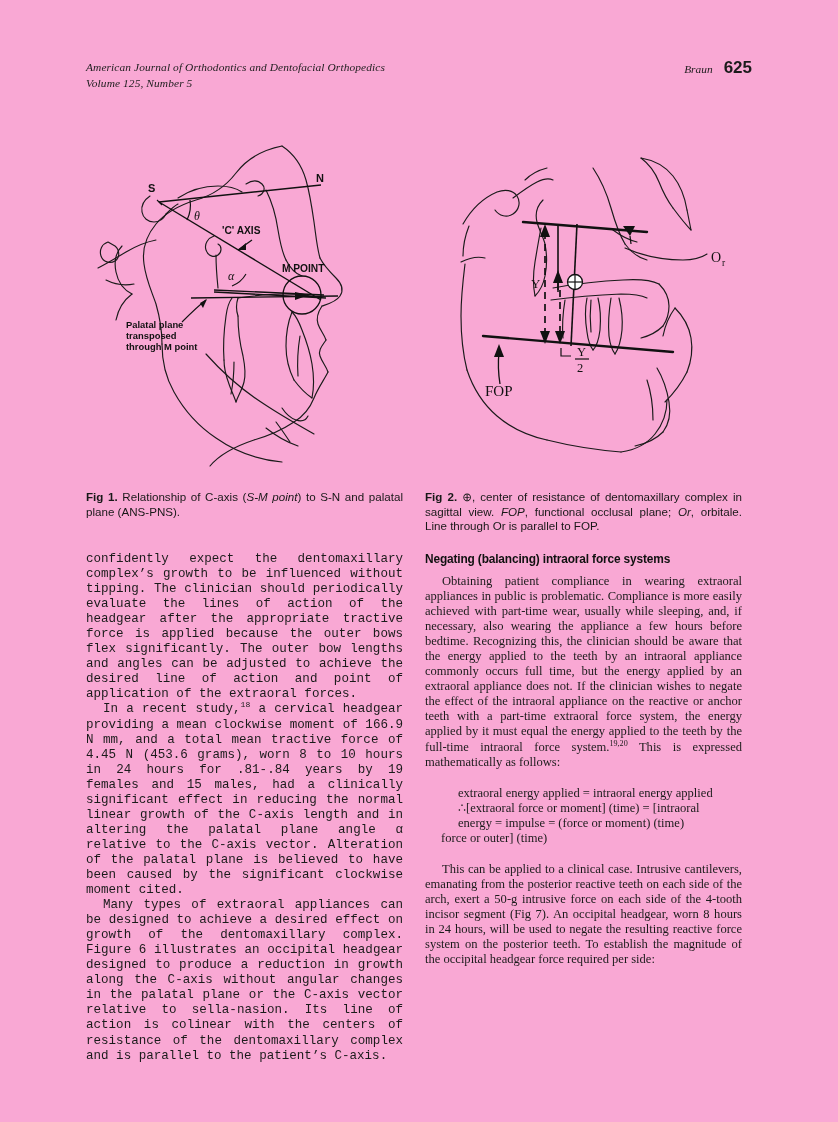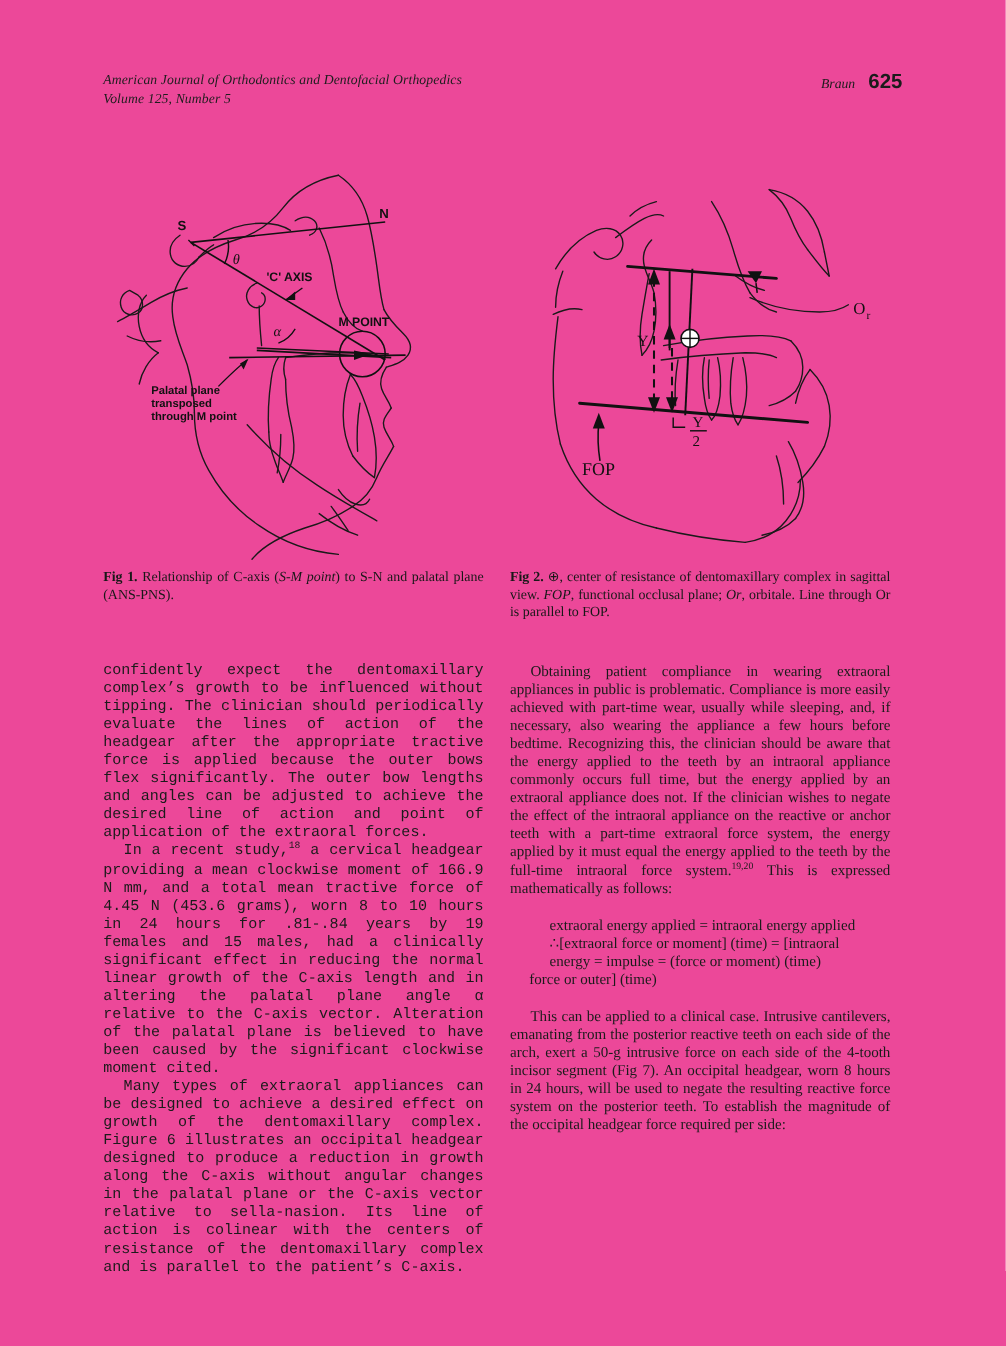--- a/index.html
+++ b/index.html
@@ -13,21 +13,21 @@
     position: relative;
     font-family: "Liberation Serif", serif;
     color: #1b1b1b;
     overflow: hidden;
   }
   .page {
     position: absolute;
     left: 0; top: 0;
     width: 838px;
     height: 1122px;
-    background: #ec4899;
+    background: #f9a8d4;
   }
 
   
   .running-head {
     position: absolute;
     left: 86px;
     top: 60px;
     width: 666px;
     height: 34px;
   }
@@ -80,23 +80,23 @@
 
   
   .captions {
     position: absolute;
     left: 86px;
     top: 474px;
     width: 666px;
   }
   .caption {
     position: absolute;
-    top: 0;
+    top: 16px;
     width: 317px;
-    font-family: Liberation Serif, serif;
+    font-family: Liberation Sans, sans-serif;
     font-size: 11.6px;
     line-height: 14.6px;
     color: #181818;
     text-align: justify;
   }
   .cap-left  { left: 0; }
   .cap-right { left: 339px; }
   .cap-label { font-weight: bold; }
   .cap-it { font-style: italic; }
 
@@ -428,20 +428,21 @@
 
     <div class="col col-left">
       <p class="para noindent">confidently expect the dentomaxillary complex’s growth to be influenced without tipping. The clinician should periodically evaluate the lines of action of the headgear after the appropriate tractive force is applied because the outer bows flex significantly. The outer bow lengths and angles can be adjusted to achieve the desired line of action and point of application of the extraoral forces.</p>
 
       <p class="para indent"><span>In a recent study,</span><sup>18</sup><span> a cervical headgear providing a mean clockwise moment of 166.9 N mm, and a total mean tractive force of 4.45 N (453.6 grams), worn 8 to 10 hours in 24 hours for .81-.84 years by 19 females and 15 males, had a clinically significant effect in reducing the normal linear growth of the C-axis length and in altering the palatal plane angle α relative to the C-axis vector. Alteration of the palatal plane is believed to have been caused by the significant clockwise moment cited.</span></p>
 
       <p class="para indent">Many types of extraoral appliances can be designed to achieve a desired effect on growth of the dentomaxillary complex. Figure 6 illustrates an occipital headgear designed to produce a reduction in growth along the C-axis without angular changes in the palatal plane or the C-axis vector relative to sella-nasion. Its line of action is colinear with the centers of resistance of the dentomaxillary complex and is parallel to the patient’s C-axis.</p>
     </div>
 
     <div class="col col-right">
+      <h2 class="sec-head">Negating (balancing) intraoral force systems</h2>
 
       <p class="para indent"><span>Obtaining patient compliance in wearing extraoral appliances in public is problematic. Compliance is more easily achieved with part-time wear, usually while sleeping, and, if necessary, also wearing the appliance a few hours before bedtime. Recognizing this, the clinician should be aware that the energy applied to the teeth by an intraoral appliance commonly occurs full time, but the energy applied by an extraoral appliance does not. If the clinician wishes to negate the effect of the intraoral appliance on the reactive or anchor teeth with a part-time extraoral force system, the energy applied by it must equal the energy applied to the teeth by the full-time intraoral force system.</span><sup>19,20</sup><span> This is expressed mathematically as follows:</span></p>
 
       <div class="eq-block">
         <p class="eq-line c1">extraoral energy applied = intraoral energy applied</p>
         <p class="eq-line c3">∴[extraoral force or moment] (time) = [intraoral</p>
         <p class="eq-line c2">energy = impulse = (force or moment) (time)</p>
         <p class="eq-line c4">force or outer] (time)</p>
       </div>
 

